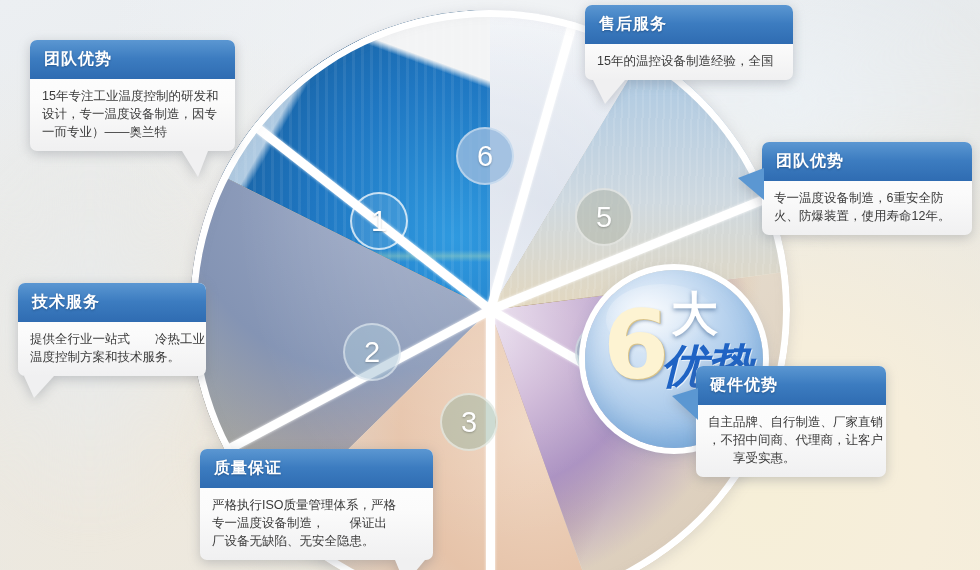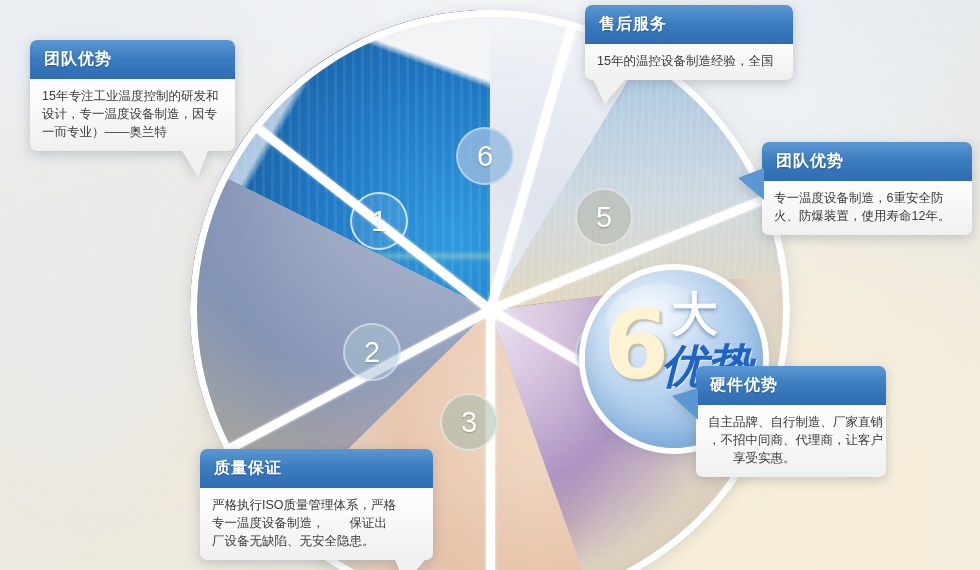--- a/index.html
+++ b/index.html
@@ -309,20 +309,30 @@
       <div class="hdr">团队优势</div>
       <div class="body">
         <div class="ln">15年专注工业温度控制的研发和</div>
         <div class="ln">设计，专一温度设备制造，因专</div>
         <div class="ln">一而专业）——奥兰特</div>
       </div>
     </div>
     <div class="tail"></div>
   </div>
 
+  <div class="callout" id="co-tech">
+    <div class="box">
+      <div class="hdr">技术服务</div>
+      <div class="body">
+        <div class="ln">提供全行业一站式　　冷热工业</div>
+        <div class="ln">温度控制方案和技术服务。</div>
+      </div>
+    </div>
+    <div class="tail"></div>
+  </div>
 
   <div class="callout" id="co-quality">
     <div class="box">
       <div class="hdr">质量保证</div>
       <div class="body">
         <div class="ln">严格执行ISO质量管理体系，严格</div>
         <div class="ln">专一温度设备制造，　　保证出</div>
         <div class="ln">厂设备无缺陷、无安全隐患。</div>
       </div>
     </div>

